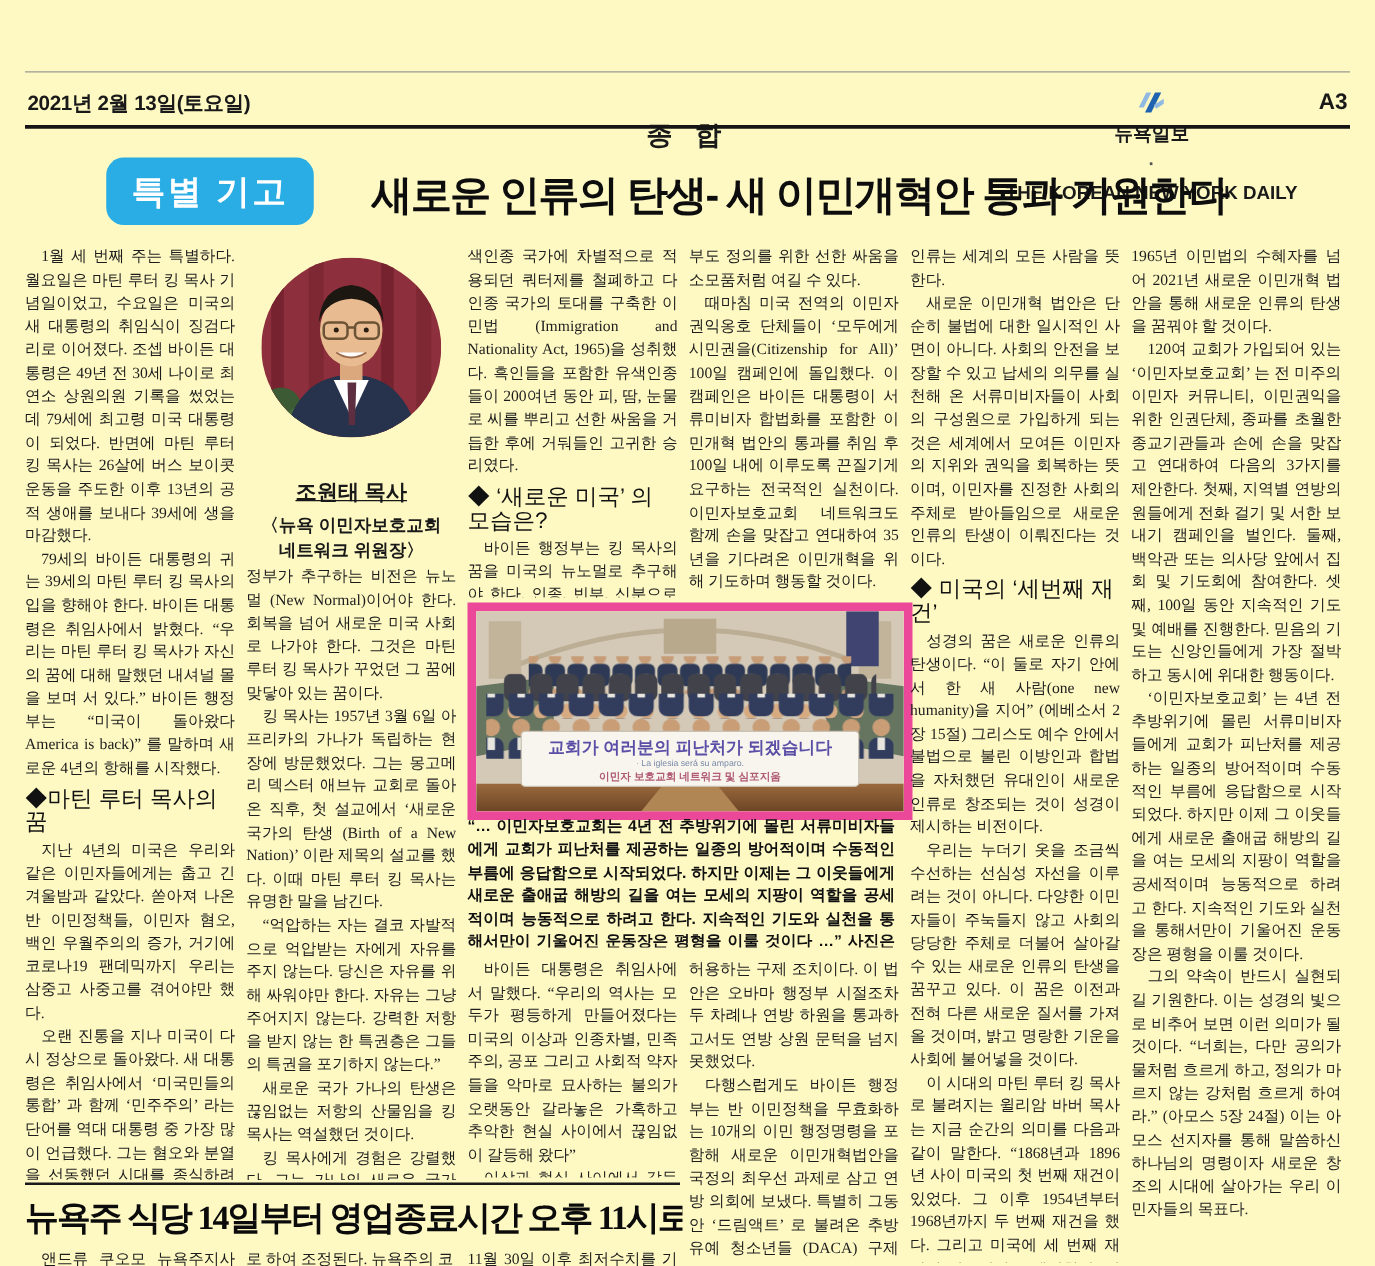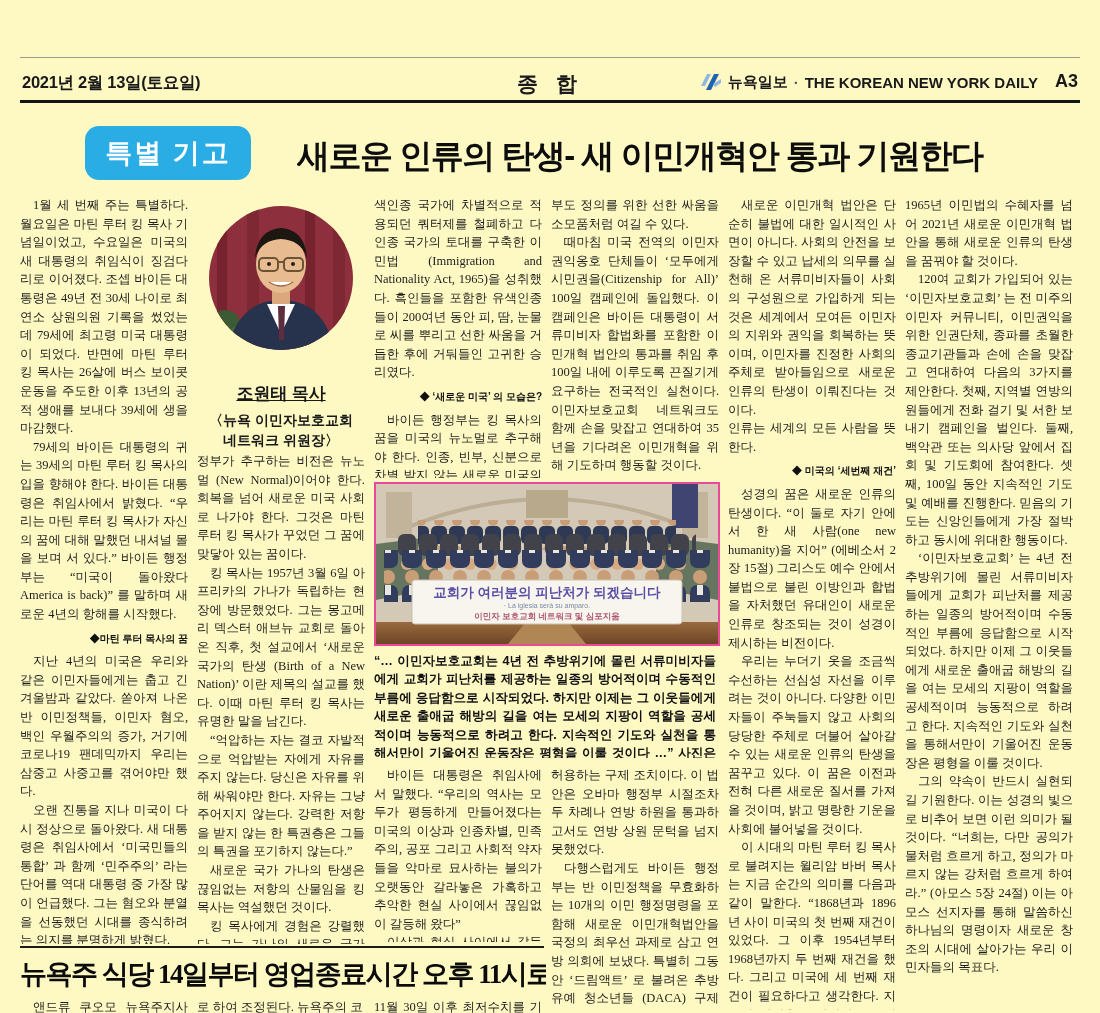--- a/index.html
+++ b/index.html
@@ -3,38 +3,38 @@
 <meta charset="utf-8">
 <style>
   html,body{margin:0;padding:0;background:#e8e8e8;}
   .page{position:relative;width:1100px;height:1013px;background:#fef9c3;overflow:hidden;
         font-family:"Liberation Sans",sans-serif;color:#191919;}
   .abs{position:absolute;}
   
   .rule-thin{background:#9a9a96;height:1px;}
   .rule-thick{background:#151515;height:3px;}
   .hdr-date{font-size:16.5px;font-weight:bold;letter-spacing:-0.3px;}
-  .hdr-section{font-size:21px;font-weight:bold;letter-spacing:6px;text-align:center;}
-  .hdr-brand{display:flex;align-items:center;gap:6px;font-size:15px;font-weight:bold;white-space:nowrap;}
+  .hdr-section{font-size:21px;font-weight:bold;letter-spacing:6px;text-align:center;margin-top:24px;}
+  .hdr-brand{display:flex;align-items:center;gap:6px;font-size:15px;font-weight:bold;white-space:nowrap;flex-direction:column;}
   .hdr-pageno{font-size:18px;font-weight:bold;}
   
   .badge{background:#29ade4;border-radius:14px;color:#fff;font-size:27px;font-weight:bold;
          display:flex;align-items:center;justify-content:center;letter-spacing:2px;}
   .headline{font-size:33px;font-weight:900;letter-spacing:-1.5px;white-space:nowrap;overflow:hidden;color:#0d0d0d;}
   
   .col{overflow:hidden;}
   .body{font-family:"Liberation Serif",serif;font-size:12.5px;line-height:18.6px;
         text-align:justify;margin:0;text-indent:13px;color:#1c1c1c;}
   .cont{text-indent:0;}
-  .sech{font-family:"Liberation Sans",sans-serif;font-size:10px;font-weight:bold;
-        text-align:right;margin:6px 0 4px;text-indent:0;color:#111;}
+  .sech{font-family:"Liberation Sans",sans-serif;font-size:18px;font-weight:normal;
+        text-align:left;margin:6px 0 4px;text-indent:0;color:#111;}
   
   .author-name{font-family:"Liberation Serif",serif;font-size:17px;font-weight:bold;text-align:center;text-decoration:underline;}
   .author-title{font-size:14px;font-weight:bold;text-align:center;line-height:20px;}
-  .photo-frame{border:2px solid #ec4899;}
+  .photo-frame{border:7px solid #ec4899;}
   
   .caption{font-size:12.6px;line-height:18.4px;font-weight:600;text-align:justify;color:#101010;}
   
   .sub-headline{font-family:"Liberation Serif",serif;font-size:27px;font-weight:bold;
                 letter-spacing:-1.5px;white-space:nowrap;overflow:hidden;color:#0b0b0b;}
 </style>
 </head>
 <body>
 
 <div class="page">
@@ -168,22 +168,22 @@
     <p class="body">때마침 미국 전역의 이민자 권익옹호 단체들이 ‘모두에게 시민권을(Citizenship for All)’ 100일 캠페인에 돌입했다. 이 캠페인은 바이든 대통령이 서류미비자 합법화를 포함한 이민개혁 법안의 통과를 취임 후 100일 내에 이루도록 끈질기게 요구하는 전국적인 실천이다. 이민자보호교회 네트워크도 함께 손을 맞잡고 연대하여 35년을 기다려온 이민개혁을 위해 기도하며 행동할 것이다.</p>
     <p class="body">이번에 상정된 ‘2021미국 시민권 법안’ 의 핵심 내용은 DACA 드리머들을 포함한 1,100만 서류미비자들에게 합법체류 신분을</p>
   </div>
   <div class="abs col" style="left:551px;top:766px;width:168px;height:242px;">
     <p class="body cont">허용하는 구제 조치이다. 이 법안은 오바마 행정부 시절조차 두 차례나 연방 하원을 통과하고서도 연방 상원 문턱을 넘지 못했었다.</p>
     <p class="body">다행스럽게도 바이든 행정부는 반 이민정책을 무효화하는 10개의 이민 행정명령을 포함해 새로운 이민개혁법안을 국정의 최우선 과제로 삼고 연방 의회에 보냈다. 특별히 그동안 ‘드림액트’ 로 불려온 추방유예 청소년들 (DACA) 구제 조항의 통과는 우리의 간절한 염원이다.</p>
 
   </div>
 
   <div class="abs col" style="left:728px;top:196px;width:168px;height:814px;">
+    <p class="body cont">인류는 세계의 모든 사람을 뜻한다.</p>
     <p class="body">새로운 이민개혁 법안은 단순히 불법에 대한 일시적인 사면이 아니다. 사회의 안전을 보장할 수 있고 납세의 의무를 실천해 온 서류미비자들이 사회의 구성원으로 가입하게 되는 것은 세계에서 모여든 이민자의 지위와 권익을 회복하는 뜻이며, 이민자를 진정한 사회의 주체로 받아들임으로 새로운 인류의 탄생이 이뤄진다는 것이다.</p>
-    <p class="body cont">인류는 세계의 모든 사람을 뜻한다.</p>
     <p class="body sech">◆ 미국의 ‘세번째 재건’</p>
     <p class="body">성경의 꿈은 새로운 인류의 탄생이다. “이 둘로 자기 안에서 한 새 사람(one new humanity)을 지어” (에베소서 2장 15절) 그리스도 예수 안에서 불법으로 불린 이방인과 합법을 자처했던 유대인이 새로운 인류로 창조되는 것이 성경이 제시하는 비전이다.</p>
     <p class="body">우리는 누더기 옷을 조금씩 수선하는 선심성 자선을 이루려는 것이 아니다. 다양한 이민자들이 주눅들지 않고 사회의 당당한 주체로 더불어 살아갈 수 있는 새로운 인류의 탄생을 꿈꾸고 있다. 이 꿈은 이전과 전혀 다른 새로운 질서를 가져올 것이며, 밝고 명랑한 기운을 사회에 불어넣을 것이다.</p>
     <p class="body">이 시대의 마틴 루터 킹 목사로 불려지는 윌리암 바버 목사는 지금 순간의 의미를 다음과 같이 말한다. “1868년과 1896년 사이 미국의 첫 번째 재건이 있었다. 그 이후 1954년부터 1968년까지 두 번째 재건을 했다. 그리고 미국에 세 번째 재건이 필요하다고 생각한다. 지금의 어려움은 탄생의 고통이다”</p>
 
   </div>
 
   <div class="abs col" style="left:905px;top:196px;width:168px;height:814px;">
     <p class="body cont">1965년 이민법의 수혜자를 넘어 2021년 새로운 이민개혁 법안을 통해 새로운 인류의 탄생을 꿈꿔야 할 것이다.</p>
     <p class="body">120여 교회가 가입되어 있는 ‘이민자보호교회’ 는 전 미주의 이민자 커뮤니티, 이민권익을 위한 인권단체, 종파를 초월한 종교기관들과 손에 손을 맞잡고 연대하여 다음의 3가지를 제안한다. 첫째, 지역별 연방의원들에게 전화 걸기 및 서한 보내기 캠페인을 벌인다. 둘째, 백악관 또는 의사당 앞에서 집회 및 기도회에 참여한다. 셋째, 100일 동안 지속적인 기도 및 예배를 진행한다. 믿음의 기도는 신앙인들에게 가장 절박하고 동시에 위대한 행동이다.</p>

